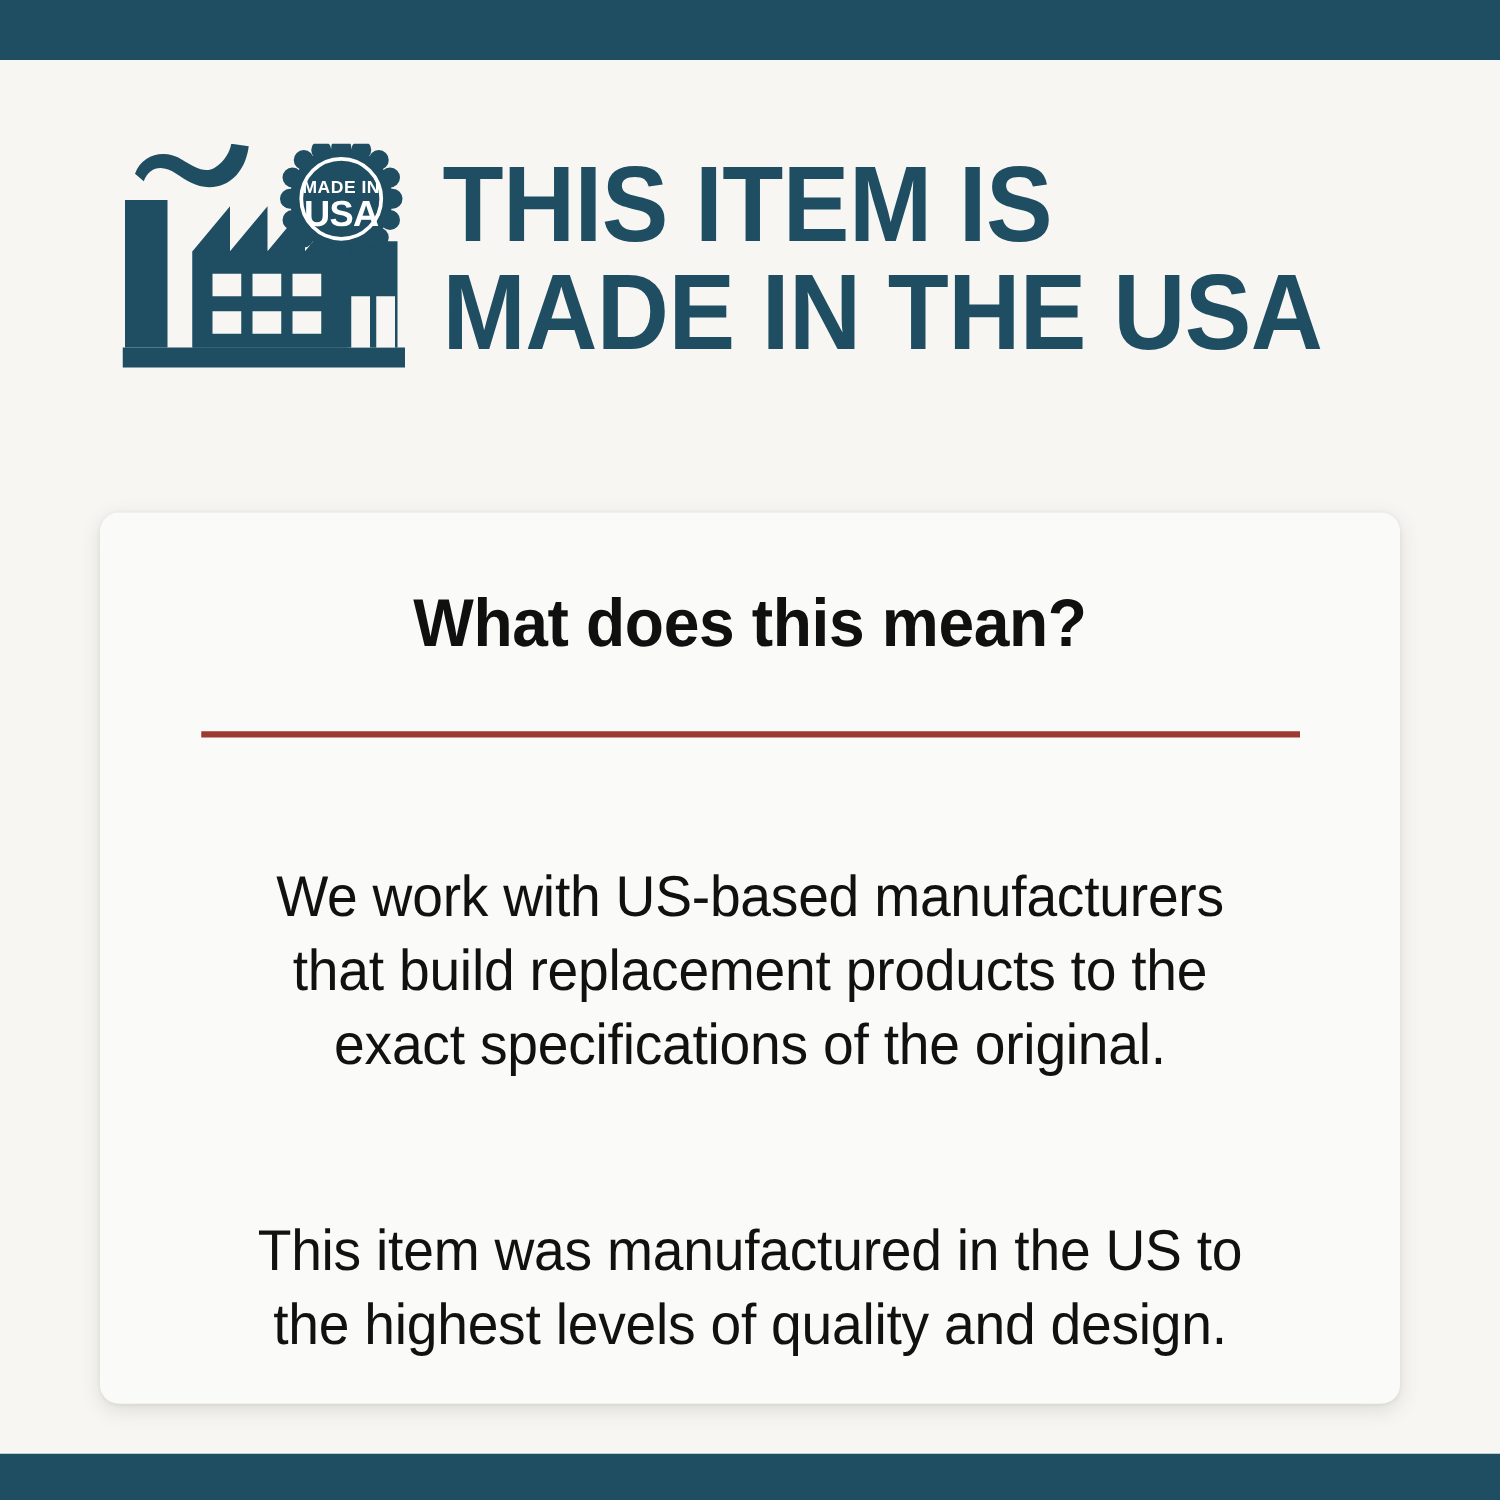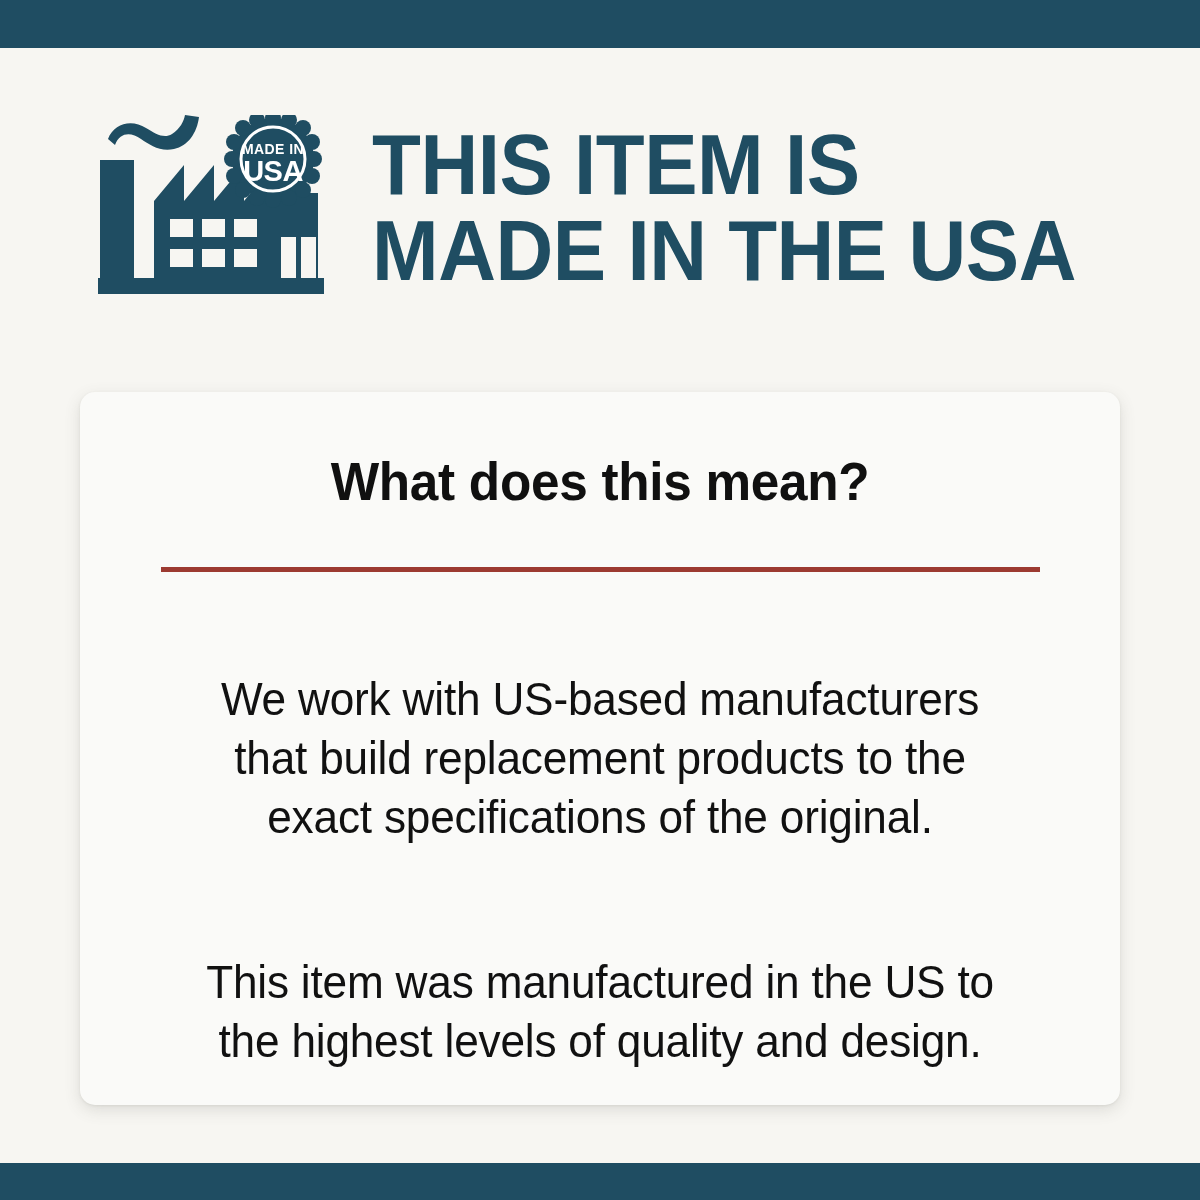--- a/index.html
+++ b/index.html
@@ -37,21 +37,21 @@
 
   
   .header {
     position: absolute;
     top: 52px;
     left: 98px;
     width: 1060px;
     height: 215px;
     display: flex;
     align-items: center;
-    gap: 36px;
+    gap: 18px;
   }
   .factory-mark {
     width: 238px;
     height: 185px;
     flex: 0 0 auto;
     position: relative;
   }
   .factory-mark svg { display: block; width: 100%; height: 100%; }
 
   .headline {
@@ -63,21 +63,21 @@
     line-height: 0.99;
     letter-spacing: -0.5px;
     transform: scaleX(0.93);
     transform-origin: left center;
     white-space: pre-line;
   }
 
   
   .card {
     position: absolute;
-    top: 344px;
+    top: 362px;
     left: 80px;
     width: 1040px;
     height: 713px;
     background: #fafaf8;
     border-radius: 15px;
     box-shadow: 0 5px 16px rgba(90, 88, 80, 0.16),
                 0 1px 3px rgba(90, 88, 80, 0.10);
     overflow: hidden;
   }
 

